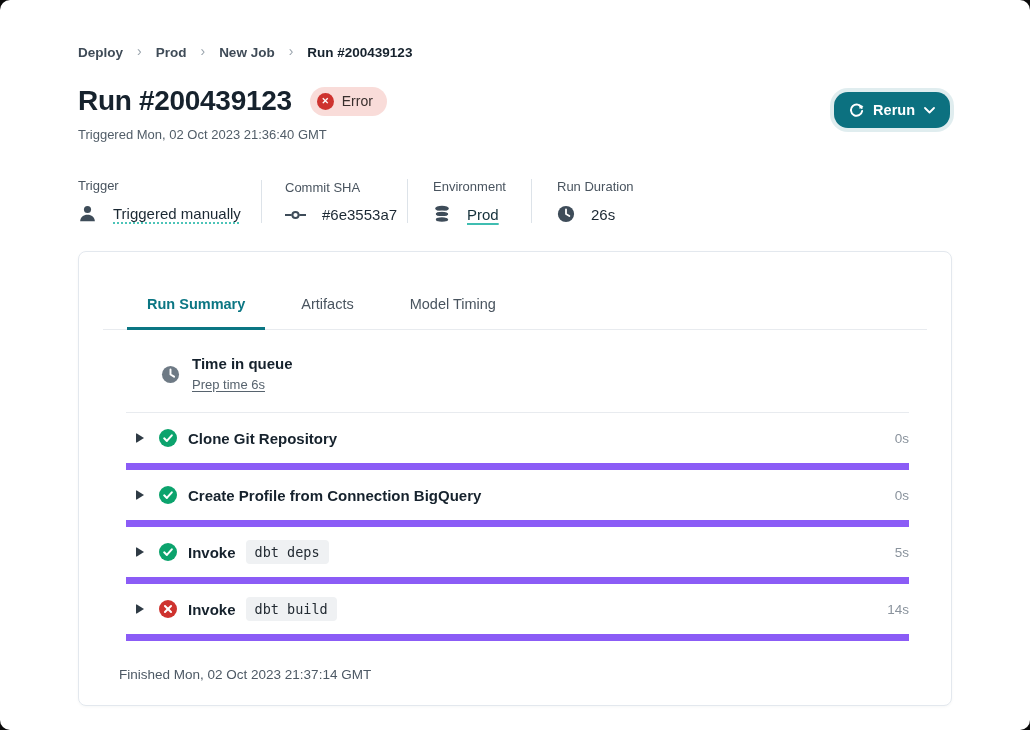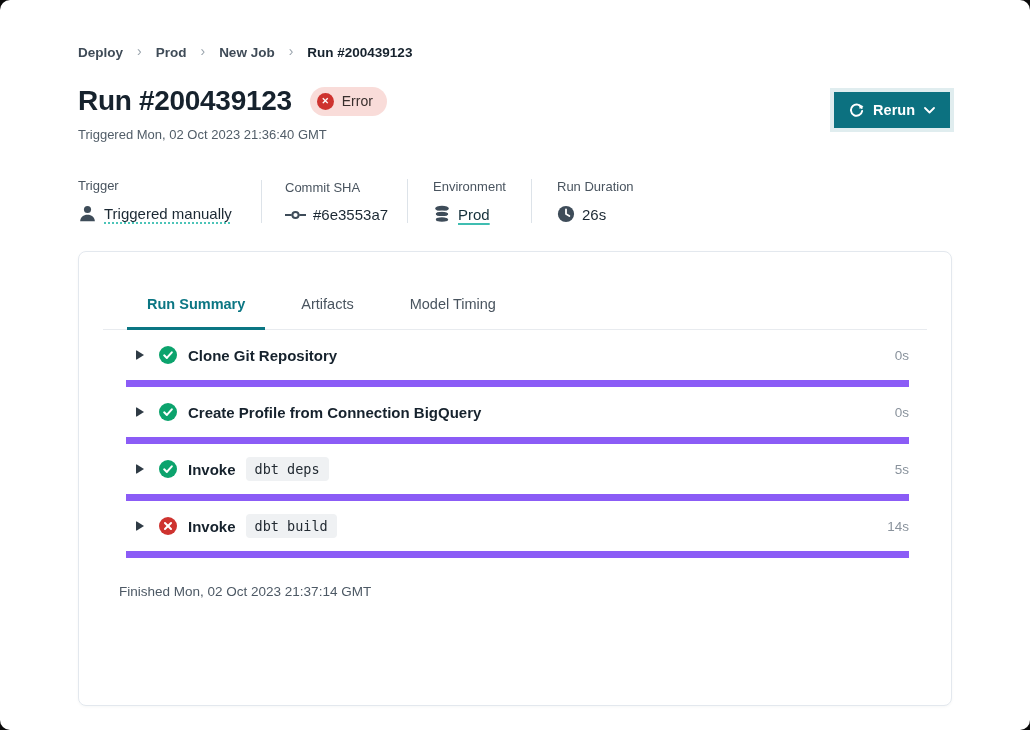--- a/index.html
+++ b/index.html
@@ -29,35 +29,35 @@
     width:17px; height:17px; border-radius:50%; background:#ce332f;
     display:inline-flex; align-items:center; justify-content:center;
     color:#fff; font-size:9px; font-weight:700; line-height:1;
   }
   .triggered { margin-top:10px; font-size:13px; color:#515d68; }
 
   
   .rerun-btn {
     position:absolute; top:92px; right:80px; height:36px;
     display:flex; align-items:center; gap:9px; padding:0 15px;
-    background:#0c7180; color:#fff; border:none; border-radius:0;
+    background:#0c7180; color:#fff; border:none; border-radius:14px;
     font-family:"Liberation Sans", sans-serif; font-size:14.5px; font-weight:700;
     cursor:pointer; box-shadow:0 0 0 4px rgba(12,113,128,0.13);
   }
 
   
   .meta-row { display:flex; align-items:flex-end; margin-top:36px; }
   .meta-col { padding-right:20px; }
   .meta-col + .meta-col { border-left:1px solid #dde3e9; }
   .meta-col.c1 { width:183px; }
   .meta-col.c2 { width:146px; padding-left:23px; }
   .meta-col.c3 { width:124px; padding-left:25px; }
   .meta-col.c4 { padding-left:25px; }
   .meta-label { font-size:13px; color:#49545f; }
-  .meta-value { display:flex; align-items:center; gap:7px; margin-top:11px; font-size:15px; color:#1b2833; }
+  .meta-value { display:flex; align-items:center; gap:16px; margin-top:11px; font-size:15px; color:#1b2833; }
   .dotted-link { text-decoration:underline dotted #4cc4b8; text-underline-offset:3px; text-decoration-thickness:1.5px; cursor:pointer; }
   .env-link { color:#14303a; text-decoration:underline solid #3fbdb1; text-underline-offset:3px; text-decoration-thickness:1.5px; cursor:pointer; }
 
   
   .card {
     margin:28px 78px 0 78px; height:455px; background:#fff;
     border:1px solid #e3e8ee; border-radius:8px;
     box-shadow:0 1px 3px rgba(25,39,52,0.04);
     padding:44px 24px 0 24px;
   }
@@ -178,20 +178,32 @@
 
   <section class="card">
 
     <div class="tabs">
       <div class="tab active">Run Summary</div>
       <div class="tab">Artifacts</div>
       <div class="tab">Model Timing</div>
     </div>
     <div class="tabs-rule"></div>
 
+    <div class="queue">
+      <span class="ico">
+        <svg width="19" height="19" viewBox="0 0 16 16">
+            <circle cx="8" cy="8" r="7.2" fill="#6e7a85"></circle>
+            <polyline points="8,3.8 8,8 11,9.8" fill="none" stroke="#ffffff" stroke-width="1.6" stroke-linecap="round" stroke-linejoin="round"></polyline>
+          </svg>
+      </span>
+      <div>
+        <div class="queue-title">Time in queue</div>
+        <span class="queue-link">Prep time 6s</span>
+      </div>
+    </div>
 
     <div class="rows">
 
       <div class="step-row">
         <span class="caret"></span>
         <span class="status-icon ico">
           <svg width="18" height="18" viewBox="0 0 16 16">
               <circle cx="8" cy="8" r="8" fill="#0ca36d"></circle>
               <polyline points="4.6,8.3 7,10.6 11.4,5.6" fill="none" stroke="#ffffff" stroke-width="1.8" stroke-linecap="round" stroke-linejoin="round"></polyline>
             </svg>

